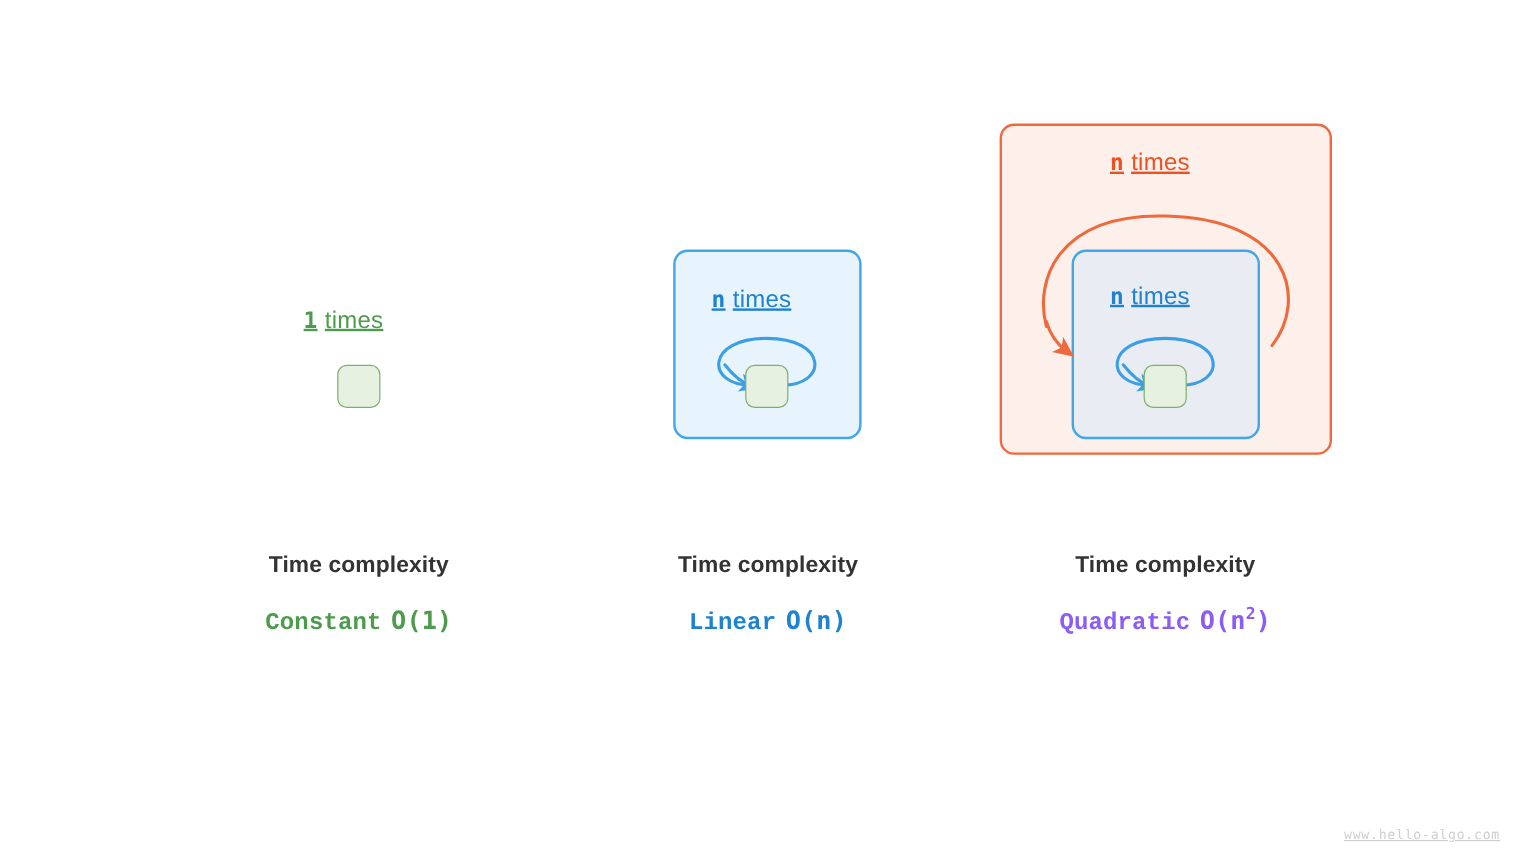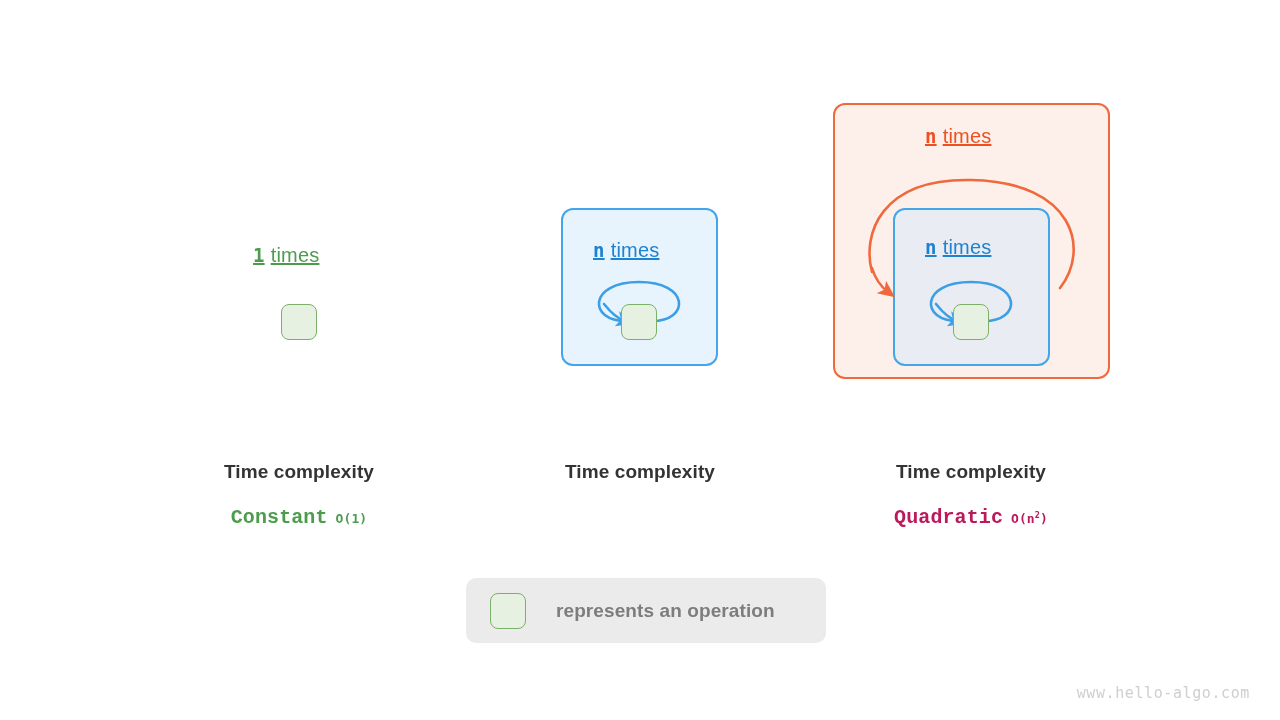--- a/index.html
+++ b/index.html
@@ -104,30 +104,30 @@
     font-weight: bold;
     font-size: 20px;
     letter-spacing: 0.1px;
   }
   .caption .value .name {
     font-family: Liberation Mono, monospace;
   }
   .caption .value .bigo {
     font-family: "DejaVu Sans Mono", "Liberation Mono", monospace;
     margin-left: 8px;
-    font-size: 13px;
+    font-size: 21px;
   }
   .caption .value .bigo sup {
     font-size: 0.65em;
     vertical-align: super;
     line-height: 0;
   }
   .caption.green .value { color: #4d9c4d; }
   .caption.blue  .value { color: #1d82d1; }
-  .caption.orange .value { color: #be185d; }
+  .caption.orange .value { color: #8b5cf6; }
 
   
   .legend {
     position: absolute;
     left: 466px;
     top: 578px;
     width: 360px;
     height: 65px;
     background: #ebebeb;
     border-radius: 10px;
@@ -153,31 +153,32 @@
     color: #7d7d7d;
     letter-spacing: 0.1px;
   }
 
   
   .watermark {
     position: absolute;
     right: 30px;
     bottom: 18px;
     font-family: "DejaVu Sans Mono", "Liberation Mono", monospace;
-    font-size: 15px;
+    font-size: 11px;
     color: #cfcfcf;
     letter-spacing: 0.6px;
+    text-decoration: underline;
   }
 </style>
 </head>
 <body>
 
 <div class="canvas">
 
-  <div class="times-label green" style="left:253px; top:244px;">
+  <div class="times-label green" style="left:253px; top:256px;">
     <span class="cnt">1</span><span class="word">times</span>
   </div>
   <div class="op-box" style="left:281px; top:304px;"></div>
 
   <div class="loop-box linear" style="left:561px; top:208px; width:157px; height:158px;"></div>
   <div class="times-label blue" style="left:593px; top:239px;">
     <span class="cnt">n</span><span class="word">times</span>
   </div>
   <div class="op-box" style="left:621px; top:304px;"></div>
 
@@ -229,29 +230,28 @@
 
   <div class="caption green" style="left:159px; top:428px; width:280px;">
     <span class="title">Time complexity</span>
     <span class="value">
       <span class="name">Constant</span><span class="bigo">O(1)</span>
     </span>
   </div>
 
   <div class="caption blue" style="left:500px; top:428px; width:280px;">
     <span class="title">Time complexity</span>
+    <span class="value">
+      <span class="name">Linear</span><span class="bigo">O(n)</span>
+    </span>
   </div>
 
   <div class="caption orange" style="left:831px; top:428px; width:280px;">
     <span class="title">Time complexity</span>
     <span class="value">
       <span class="name">Quadratic</span><span class="bigo"><span>O(n</span><sup>2</sup><span>)</span></span>
     </span>
   </div>
 
-  <div class="legend">
-    <div class="legend-swatch"></div>
-    <div class="legend-text">represents an operation</div>
-  </div>
 
   <div class="watermark">www.hello-algo.com</div>
 
 </div>
 
 </body></html>

